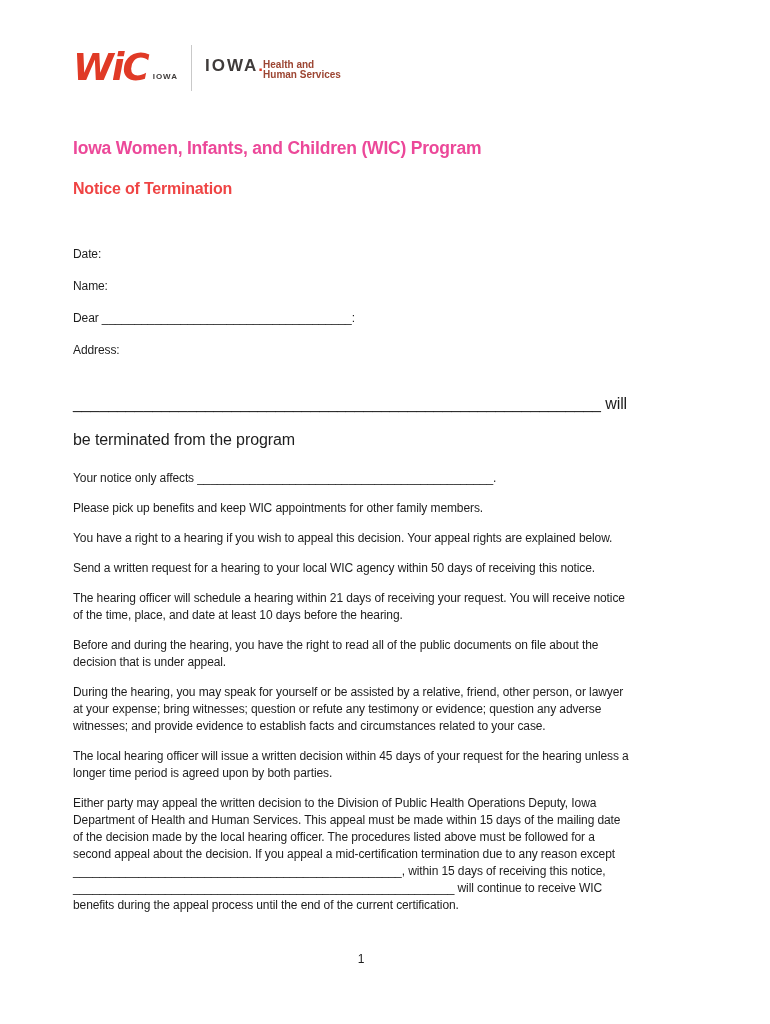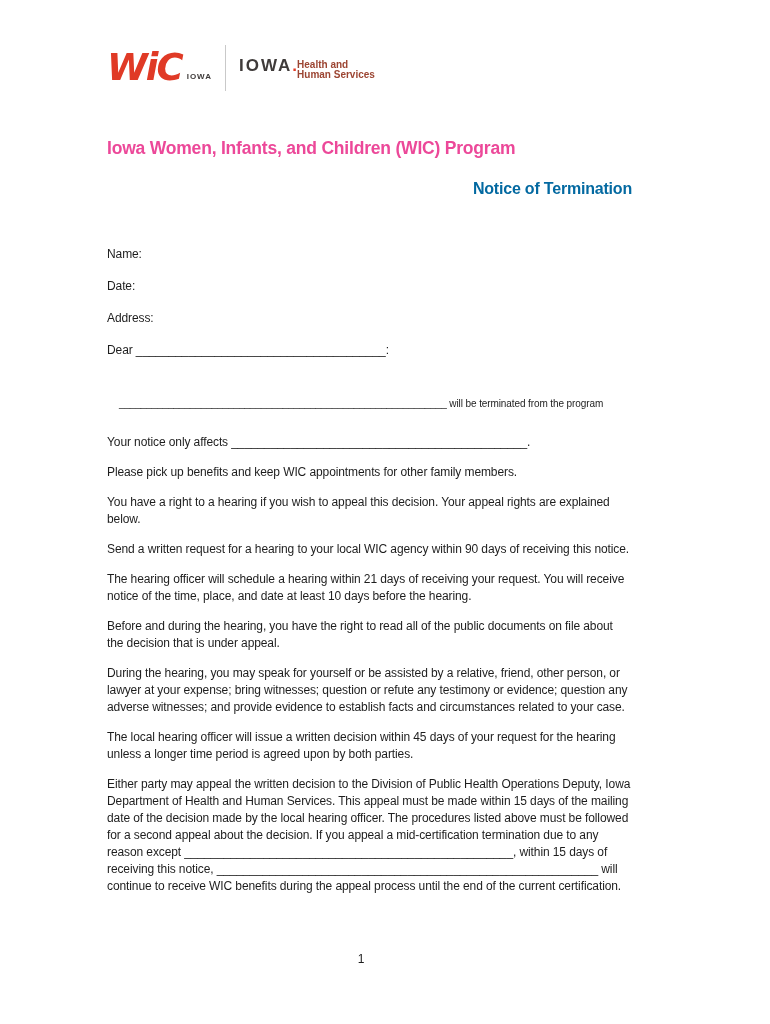--- a/index.html
+++ b/index.html
@@ -5,21 +5,21 @@
   * { margin:0; padding:0; box-sizing:border-box; }
   html, body { background:#ffffff; }
   body {
     width:770px; height:1024px;
     font-family:"Liberation Sans", sans-serif;
     color:#1d1d1d;
   }
   .page {
     position:relative;
     width:722px; height:1024px;
-    padding:40px 90px 0 107px;
+    padding:40px 90px 0 73px;
     background:#ffffff;
     overflow:hidden;
   }
   
   .logo-row { display:flex; align-items:center; gap:13px; height:56px; }
   .wic-logo { display:flex; align-items:flex-end; gap:5px; }
   .wic-word {
     font-family:"DejaVu Sans", sans-serif;
     font-weight:bold; font-style:italic;
     font-size:37px; line-height:40px;
@@ -30,27 +30,27 @@
     font-size:8px; font-weight:bold; color:#3f3b3a;
     letter-spacing:1px; margin-bottom:7px;
   }
   .logo-divider { width:1px; height:46px; background:#c9c9c9; }
   .hhs-logo { display:flex; justify-content:center; }
   .hhs-name { font-size:17px; font-weight:800; letter-spacing:2px; color:var(--hhs-dark,#3f3b3a); line-height:18px; }
   .hhs-dot { color:var(--wic-red,#E03A26); letter-spacing:0; }
   .hhs-sub { margin-top:3px; font-size:10px; line-height:9.5px; font-weight:bold; color:var(--hhs-sub,#9c4532); }
   
   .doc-title { margin-top:42px; font-size:17.5px; font-weight:700; letter-spacing:-0.2px; color:#ec4899; }
-  .doc-subtitle { margin-top:21px; font-size:16px; font-weight:700; letter-spacing:-0.2px; color:#0369a1;text-align:right; }
+  .doc-subtitle { margin-top:21px; font-size:16px; font-weight:700; letter-spacing:-0.2px; color:#ef4444; }
   
   .form-block { margin-top:40px; }
   .form-line { font-size:12px; line-height:32px; letter-spacing:-0.1px; }
   
   .spaced-block { margin-top:20px; }
-  .spaced-line { font-size:10px; line-height:36px; letter-spacing:-0.1px;margin-left:12px; }
+  .spaced-line { font-size:16px; line-height:36px; letter-spacing:-0.1px; }
   
   .body-copy { margin-top:12px; }
   .body-p { font-size:12px; line-height:17px; letter-spacing:-0.1px; margin-bottom:13px; }
   .page-number { position:absolute; left:0; right:0; bottom:58px; text-align:center; font-size:12px; color:#1d1d1d; }
 </style>
 </head>
 <body>
 
 <div class="page">
 
@@ -66,35 +66,35 @@
         <div>Health and</div>
         <div>Human Services</div>
       </div>
     </div>
   </header>
 
   <h1 class="doc-title">Iowa Women, Infants, and Children (WIC) Program</h1>
   <h2 class="doc-subtitle">Notice of Termination</h2>
 
   <div class="form-block">
+    <div class="form-line">Date:</div>
     <div class="form-line">Name:</div>
-    <div class="form-line">Date:</div>
+    <div class="form-line">Dear ______________________________________:</div>
     <div class="form-line">Address:</div>
-    <div class="form-line">Dear ______________________________________:</div>
   </div>
 
   <div class="spaced-block">
     <p class="spaced-line">____________________________________________________________ will be terminated from the program</p>
   </div>
 
   <div class="body-copy">
     <p class="body-p">Your notice only affects _____________________________________________.</p>
     <p class="body-p">Please pick up benefits and keep WIC appointments for other family members.</p>
     <p class="body-p">You have a right to a hearing if you wish to appeal this decision. Your appeal rights are explained below.</p>
-    <p class="body-p">Send a written request for a hearing to your local WIC agency within 90 days of receiving this notice.</p>
+    <p class="body-p">Send a written request for a hearing to your local WIC agency within 50 days of receiving this notice.</p>
     <p class="body-p">The hearing officer will schedule a hearing within 21 days of receiving your request. You will receive notice of the time, place, and date at least 10 days before the hearing.</p>
     <p class="body-p">Before and during the hearing, you have the right to read all of the public documents on file about the decision that is under appeal.</p>
     <p class="body-p">During the hearing, you may speak for yourself or be assisted by a relative, friend, other person, or lawyer at your expense; bring witnesses; question or refute any testimony or evidence; question any adverse witnesses; and provide evidence to establish facts and circumstances related to your case.</p>
     <p class="body-p">The local hearing officer will issue a written decision within 45 days of your request for the hearing unless a longer time period is agreed upon by both parties.</p>
     <p class="body-p">Either party may appeal the written decision to the Division of Public Health Operations Deputy, Iowa Department of Health and Human Services. This appeal must be made within 15 days of the mailing date of the decision made by the local hearing officer. The procedures listed above must be followed for a second appeal about the decision. If you appeal a mid-certification termination due to any reason except __________________________________________________, within 15 days of receiving this notice, __________________________________________________________ will continue to receive WIC benefits during the appeal process until the end of the current certification.</p>
   </div>
 
   <div class="page-number">1</div>
 
 </div>

